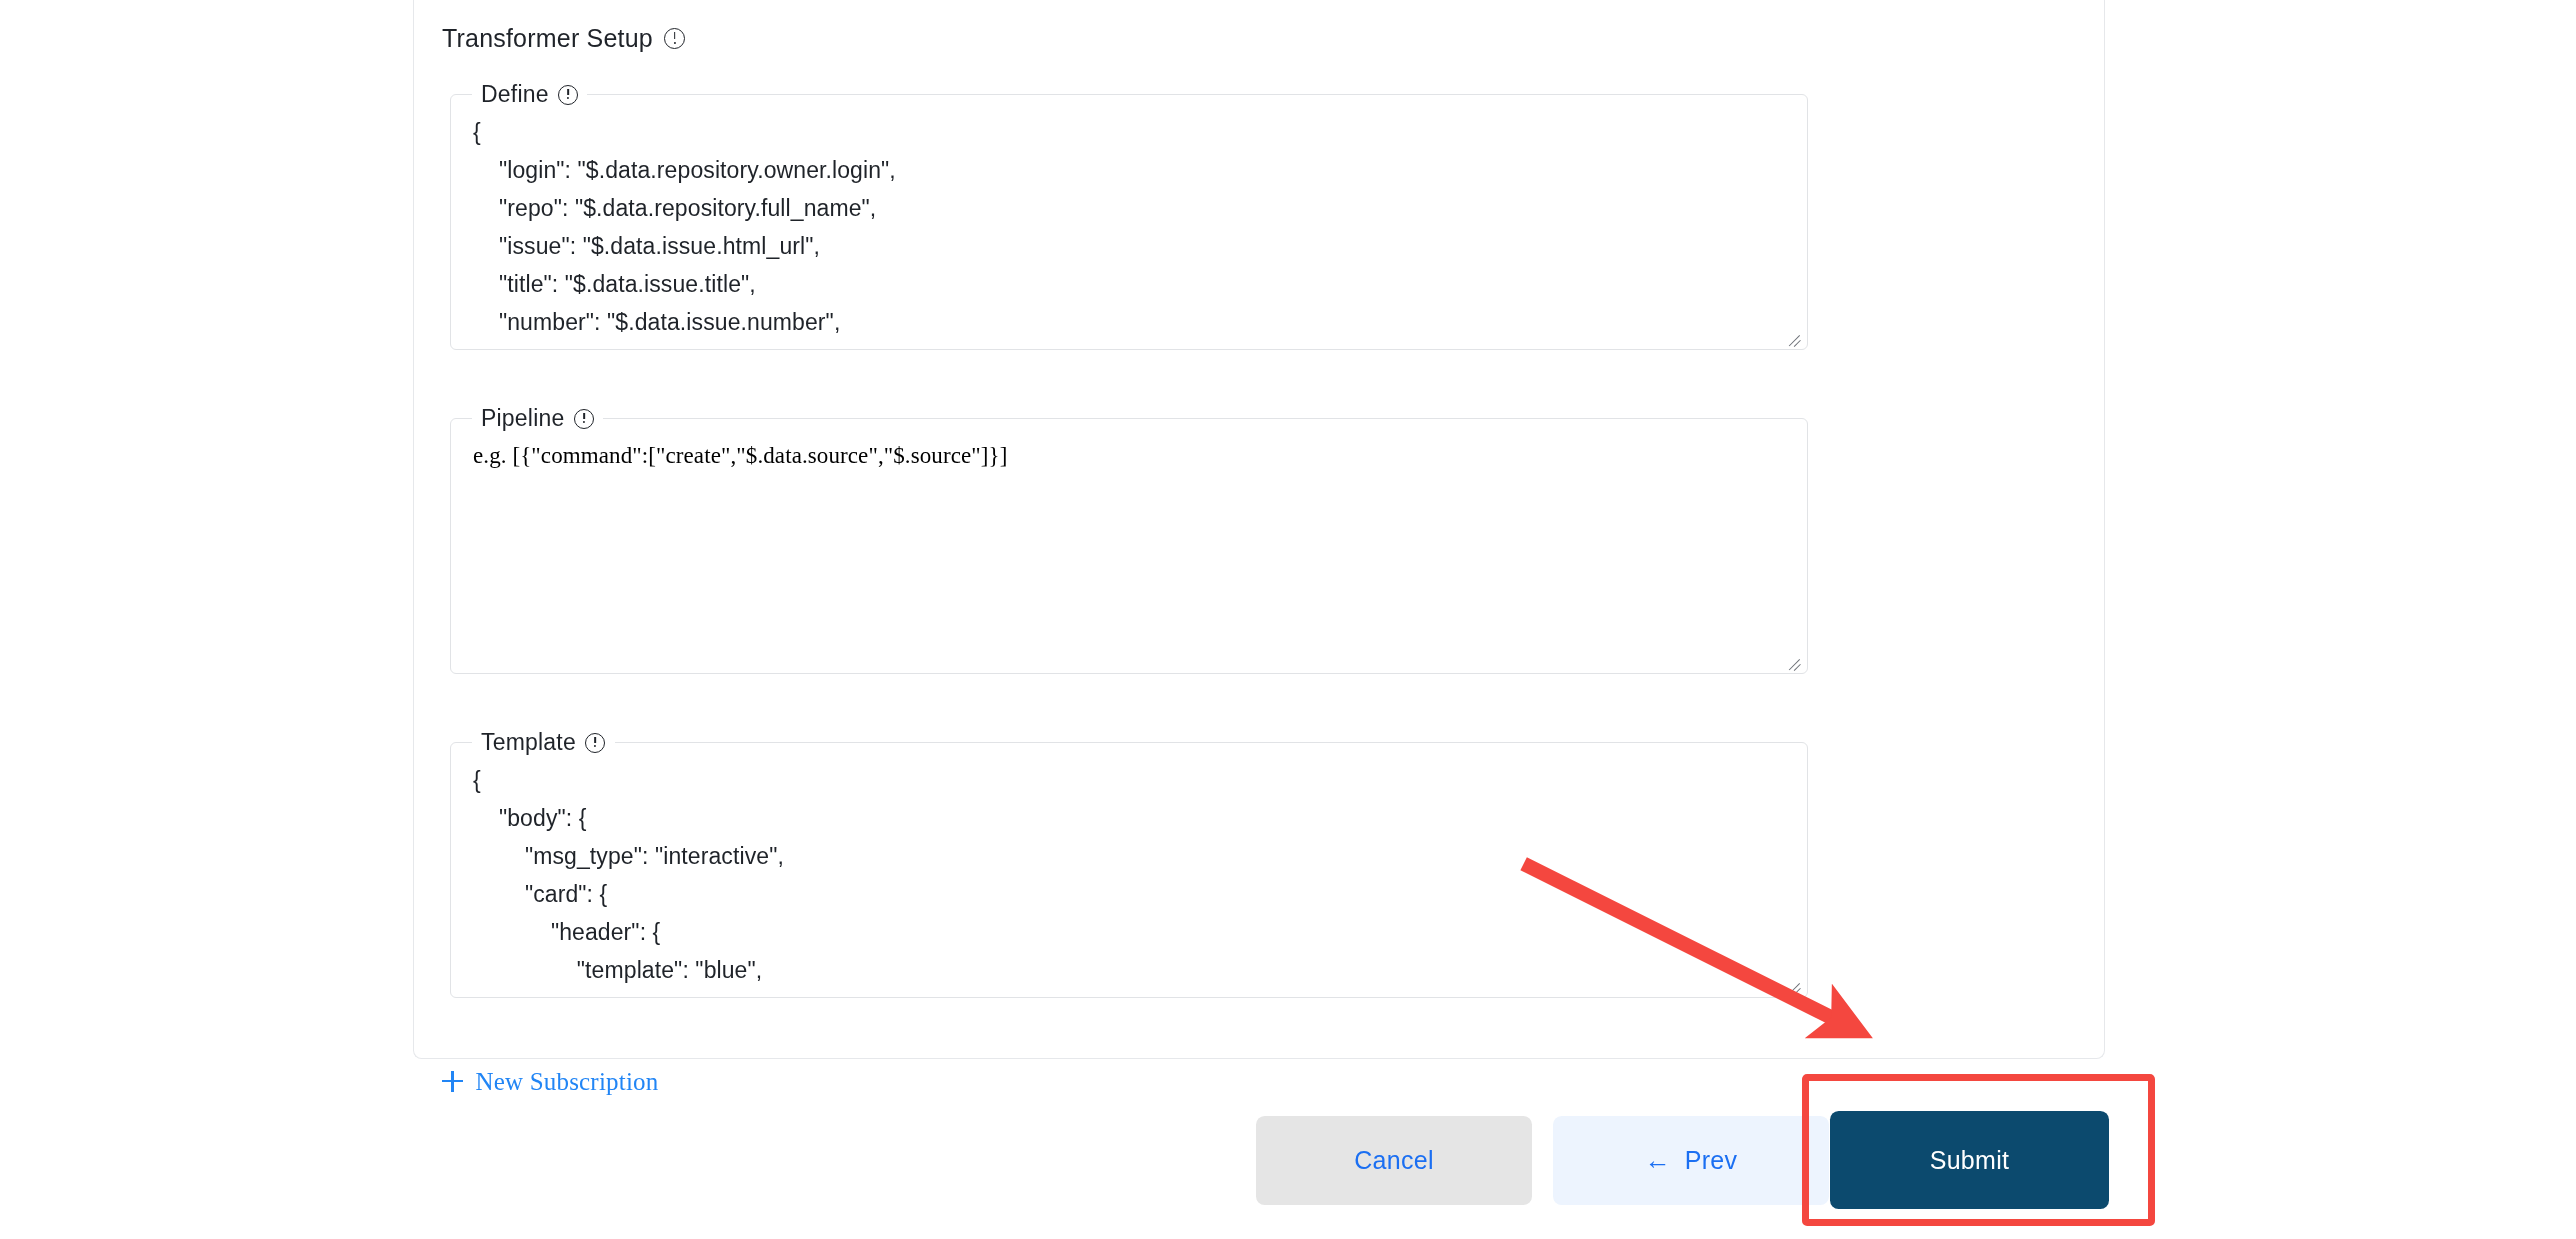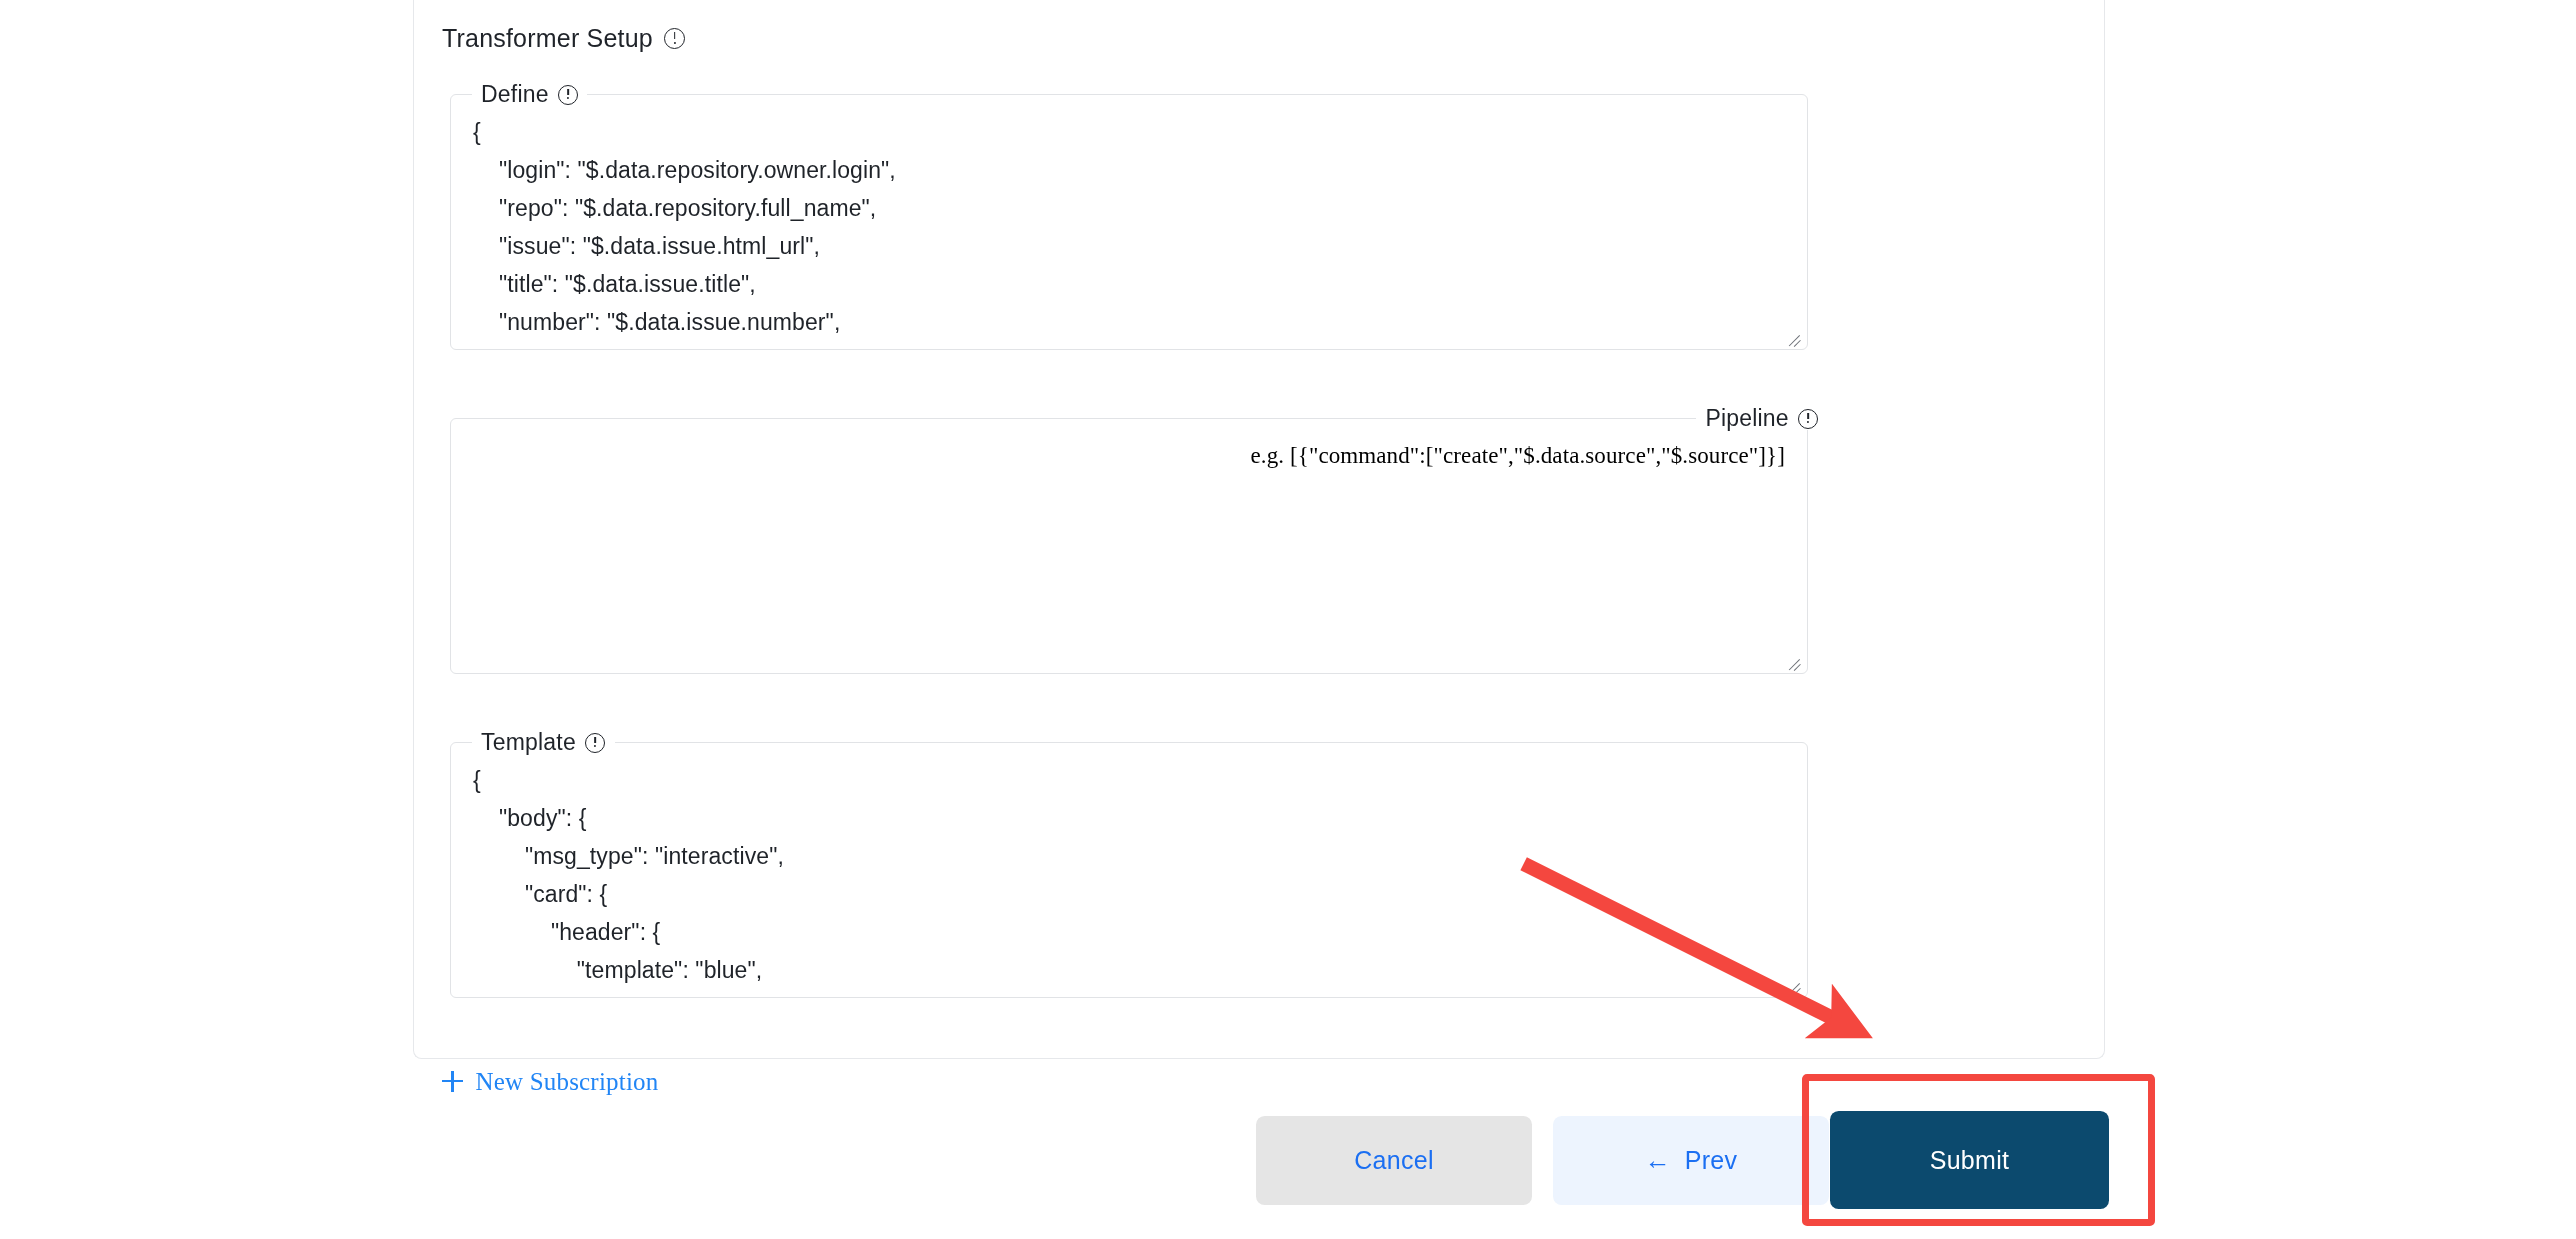--- a/index.html
+++ b/index.html
@@ -120,21 +120,21 @@
     letter-spacing: 0.1px;
   }
   .code-area.placeholder {
     color: #000000;
     font-family: Liberation Serif, serif;
   }
 
   #box-define { top: 75px; height: 267px; }
   #box-define .code-area { height: 231px; }
 
-  #box-pipeline { top: 399px; height: 267px; text-align: right; }
+  #box-pipeline { top: 399px; height: 267px; }
   #box-pipeline .code-area { height: 231px; }
 
   #box-template { top: 723px; height: 267px; }
   #box-template .code-area { height: 230px; }
 
   
   .resize-grip {
     position: absolute;
     right: 4.3px;
     bottom: 3.4px;

